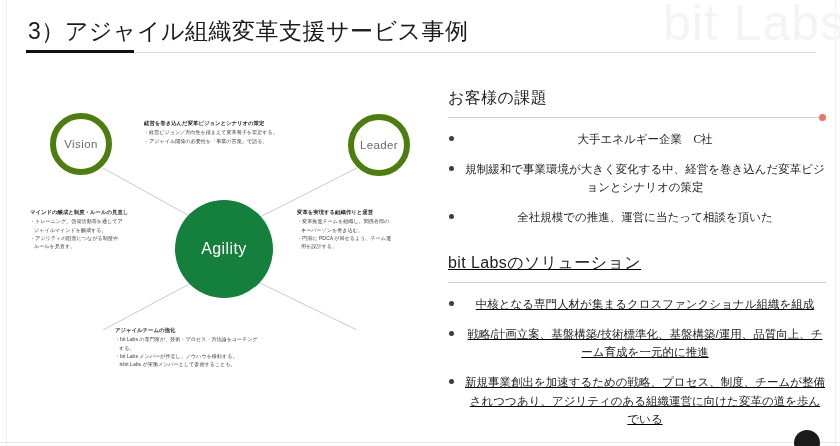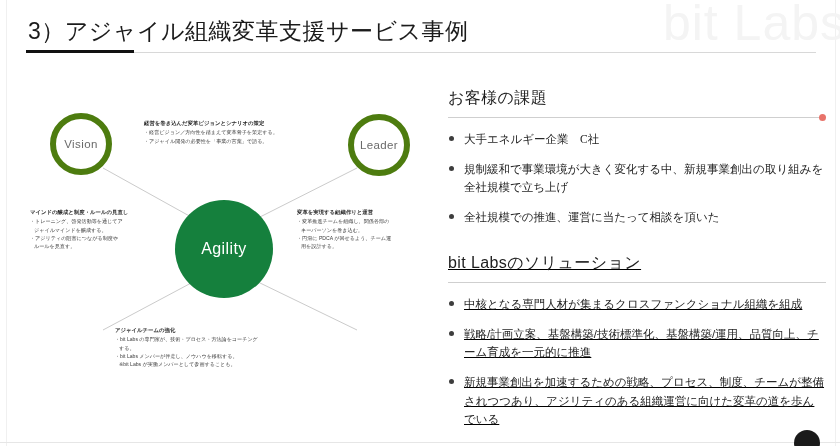--- a/index.html
+++ b/index.html
@@ -74,21 +74,21 @@
   .panel h2 {
     font-size:16px; font-weight:400; color:#1d1d1d;
     letter-spacing:.4px; margin-bottom:8px; white-space:nowrap;
   }
   .panel-rule { position:relative; height:1px; background:#cfcfcf; margin-bottom:12px; }
   .rule-dot {
     position:absolute; right:0; top:-3px;
     width:7px; height:7px; border-radius:50%; background:#e8736a;
   }
 
-  ul.bullets { list-style:none; }
+  ul.bullets { list-style:none;text-align:center; }
   ul.bullets li {
     position:relative; padding-left:16px; margin-bottom:11px;
     font-size:11.5px; line-height:1.62; color:#242424;
   }
   ul.bullets li::before {
     content:""; position:absolute; left:1px; top:6px;
     width:5px; height:5px; border-radius:50%; background:#3d3d3d;
   }
 
   
@@ -163,21 +163,21 @@
     </div>
   </div>
 
   <div class="panel panel-challenge">
     <h2>お客様の課題</h2>
     <div class="panel-rule">
       <span class="rule-dot"></span>
     </div>
     <ul class="bullets">
       <li>大手エネルギー企業　C社</li>
-      <li>規制緩和で事業環境が大きく変化する中、新規事業創出の取り組みを全社規模で立ち上げ</li>
+      <li>規制緩和で事業環境が大きく変化する中、経営を巻き込んだ変革ビジョンとシナリオの策定</li>
       <li>全社規模での推進、運営に当たって相談を頂いた</li>
     </ul>
   </div>
 
   <div class="panel panel-solution">
     <h2>bit Labsのソリューション</h2>
     <div class="panel-rule"></div>
     <ul class="bullets">
       <li>中核となる専門人材が集まるクロスファンクショナル組織を組成</li>
       <li>戦略/計画立案、基盤構築/技術標準化、基盤構築/運用、品質向上、チーム育成を一元的に推進</li>

